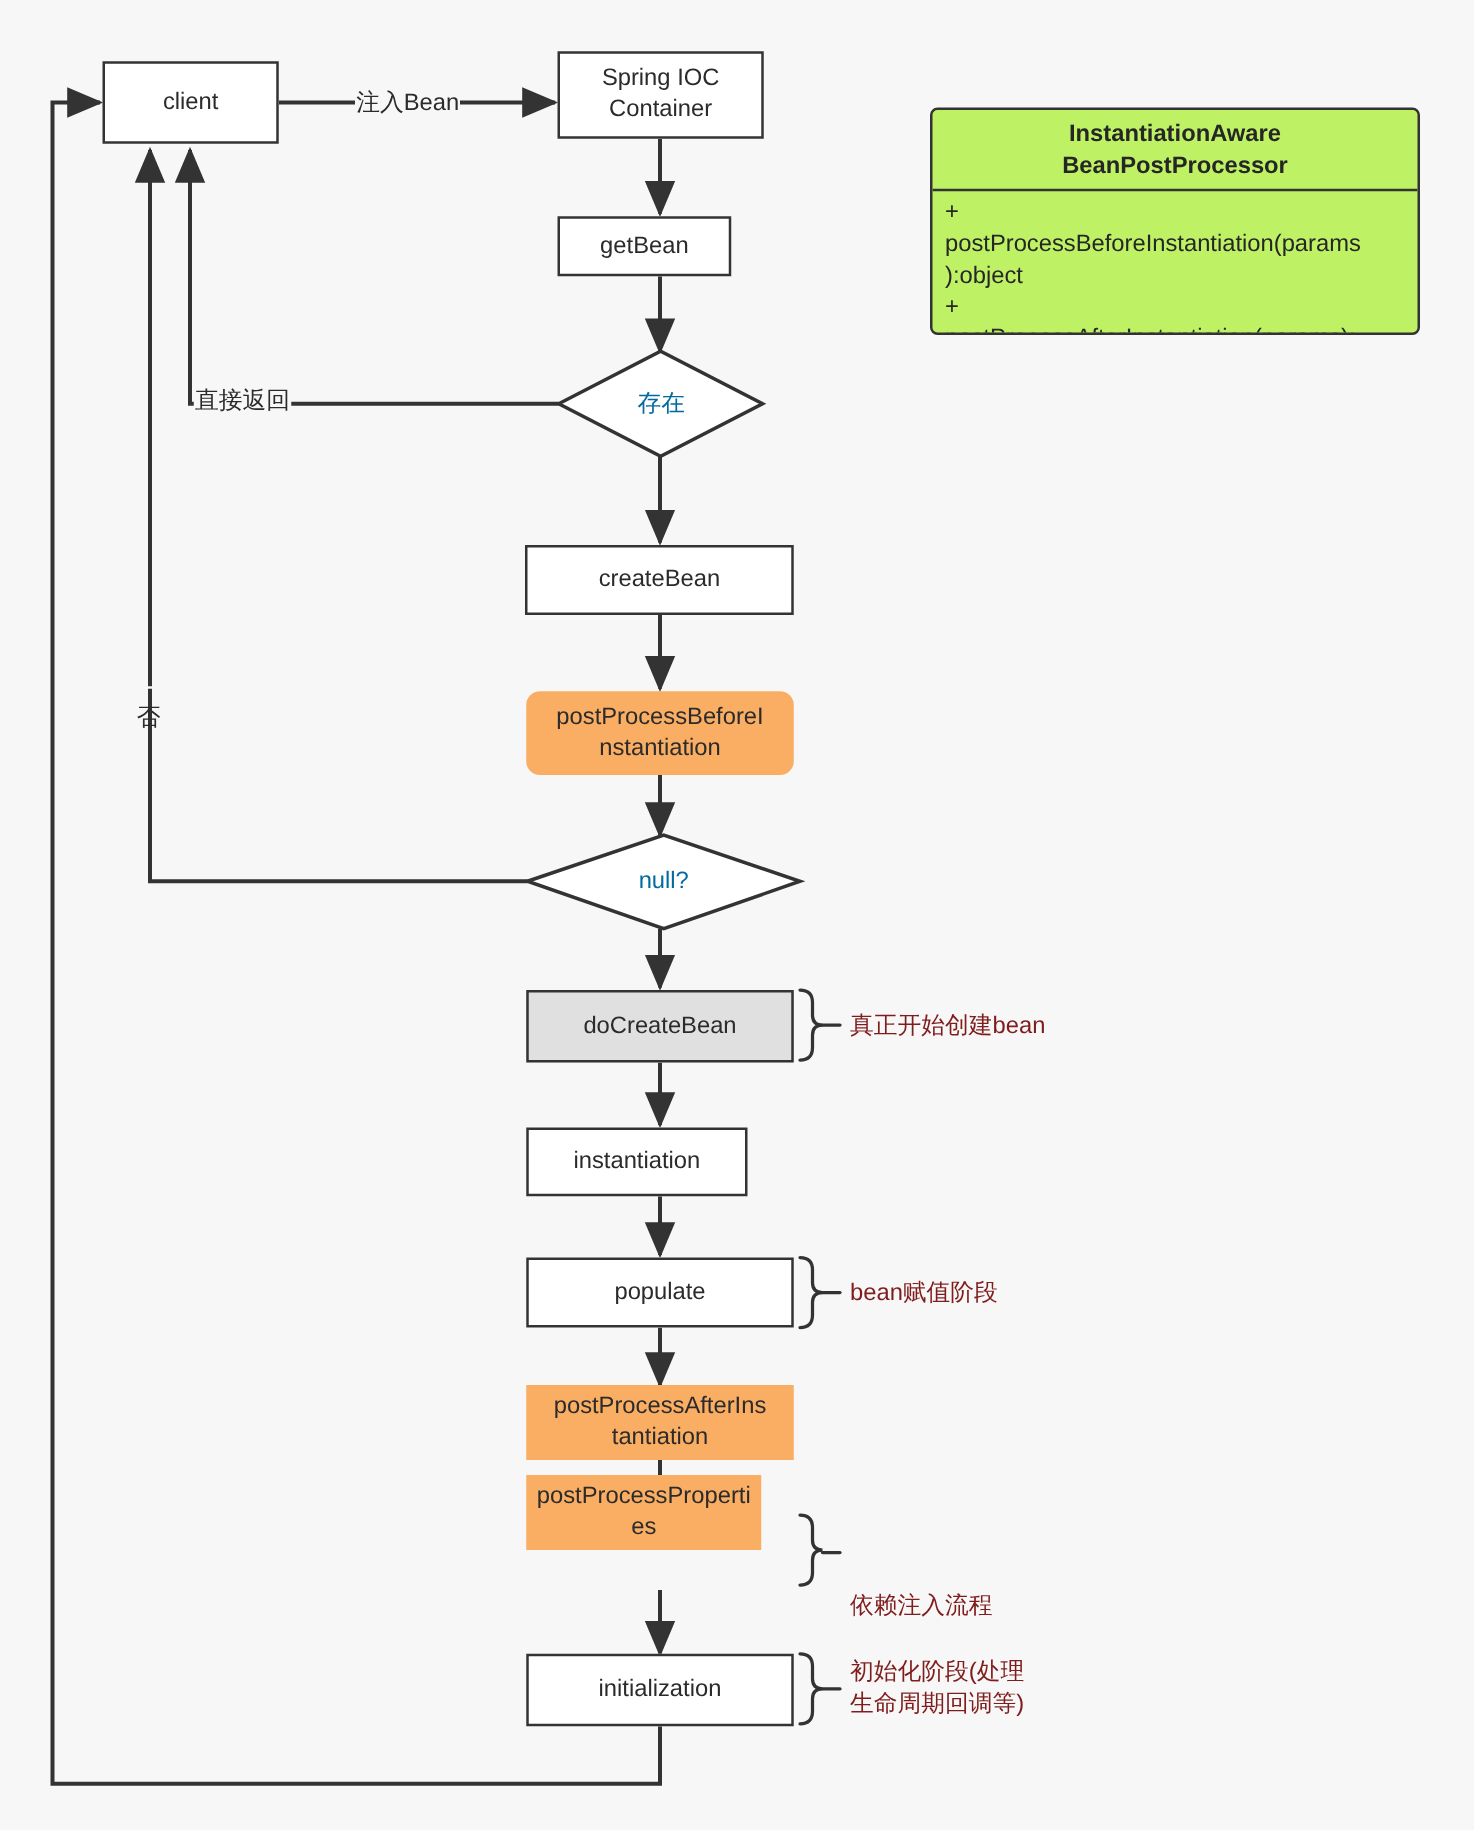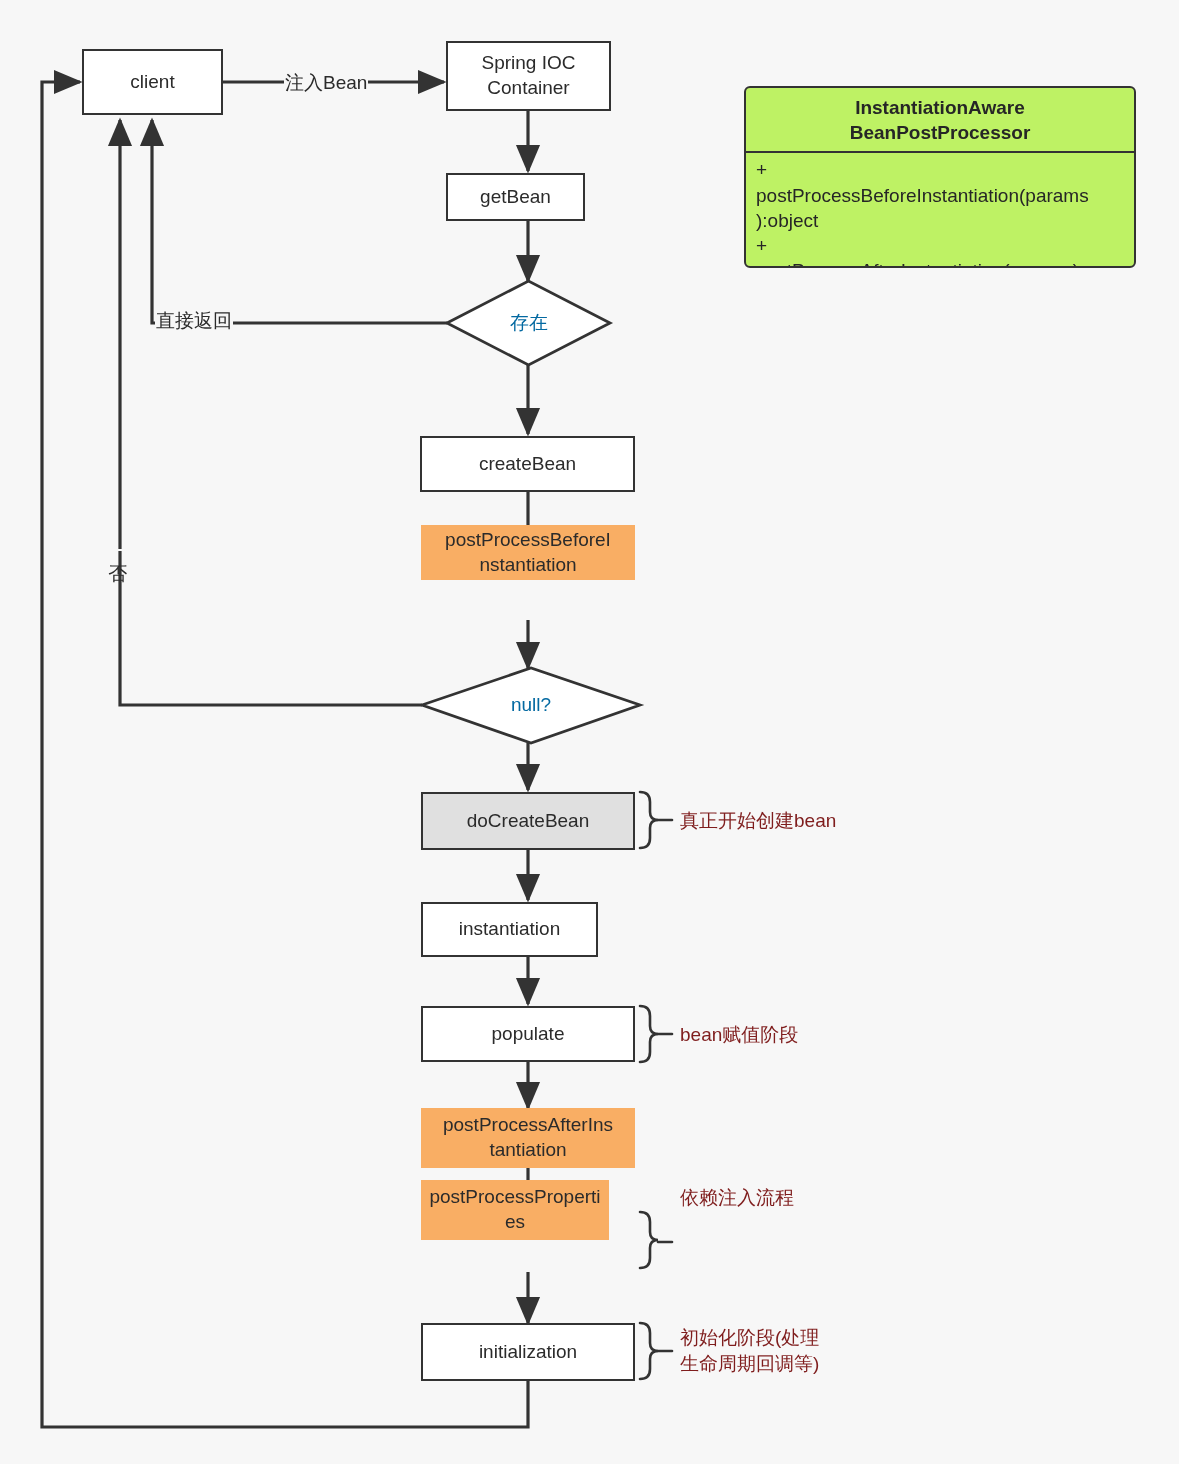--- a/index.html
+++ b/index.html
@@ -201,21 +201,21 @@
   </div>
 
   <div class="diamond-label" style="left:447px; top:303px; width:164px; height:40px;">
     <span class="label">存在</span>
   </div>
 
   <div class="node rect" style="left:420px; top:436px; width:215px; height:56px;">
     <span class="label">createBean</span>
   </div>
 
-  <div class="node orange" style="left:421px; top:525px; width:214px; height:55px;">
+  <div class="node orange" style="left:421px; top:553px; width:214px; height:67px;border-radius:11px;">
     <span class="label">postProcessBeforeI
 nstantiation</span>
   </div>
 
   <div class="diamond-label" style="left:440px; top:685px; width:182px; height:40px;">
     <span class="label">null?</span>
   </div>
 
   <div class="node gray" style="left:421px; top:792px; width:214px; height:58px;">
     <span class="label">doCreateBean</span>
@@ -246,21 +246,21 @@
   <div class="edge-label" style="left:284px; top:72px;">注入Bean</div>
 
   <div class="edge-label" style="left:155px; top:310px;">直接返回</div>
 
   <div class="edge-label vert" style="left:107px; top:549px;">否</div>
 
   <div class="annotation" style="left:680px; top:808px;">真正开始创建bean</div>
 
   <div class="annotation" style="left:680px; top:1022px;">bean赋值阶段</div>
 
-  <div class="annotation" style="left:680px; top:1185px;">依赖注入流程</div>
+  <div class="annotation" style="left:680px; top:1272px;">依赖注入流程</div>
 
   <div class="annotation" style="left:680px; top:1325px;">初始化阶段(处理
 生命周期回调等)</div>
 
   <div id="uml">
     <div class="uml-title">InstantiationAware
 BeanPostProcessor</div>
     <div class="uml-body">
       <div class="m">+
 postProcessBeforeInstantiation(params

